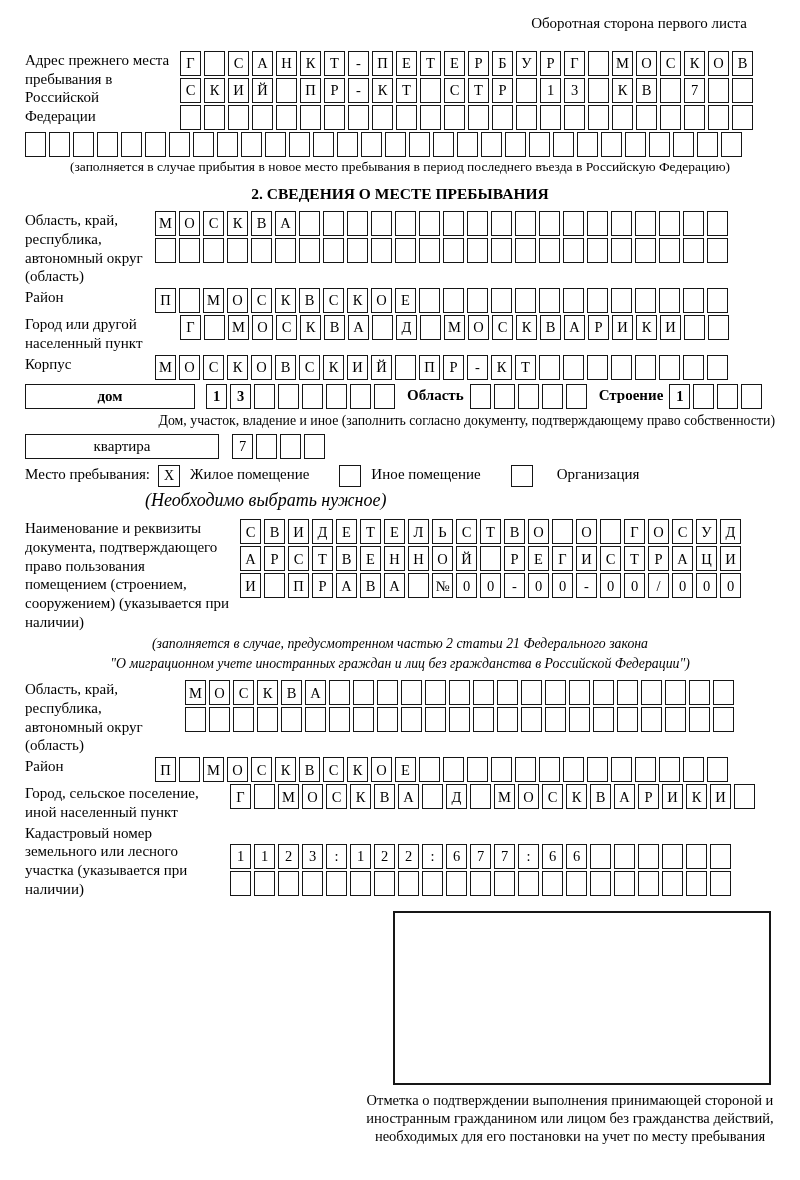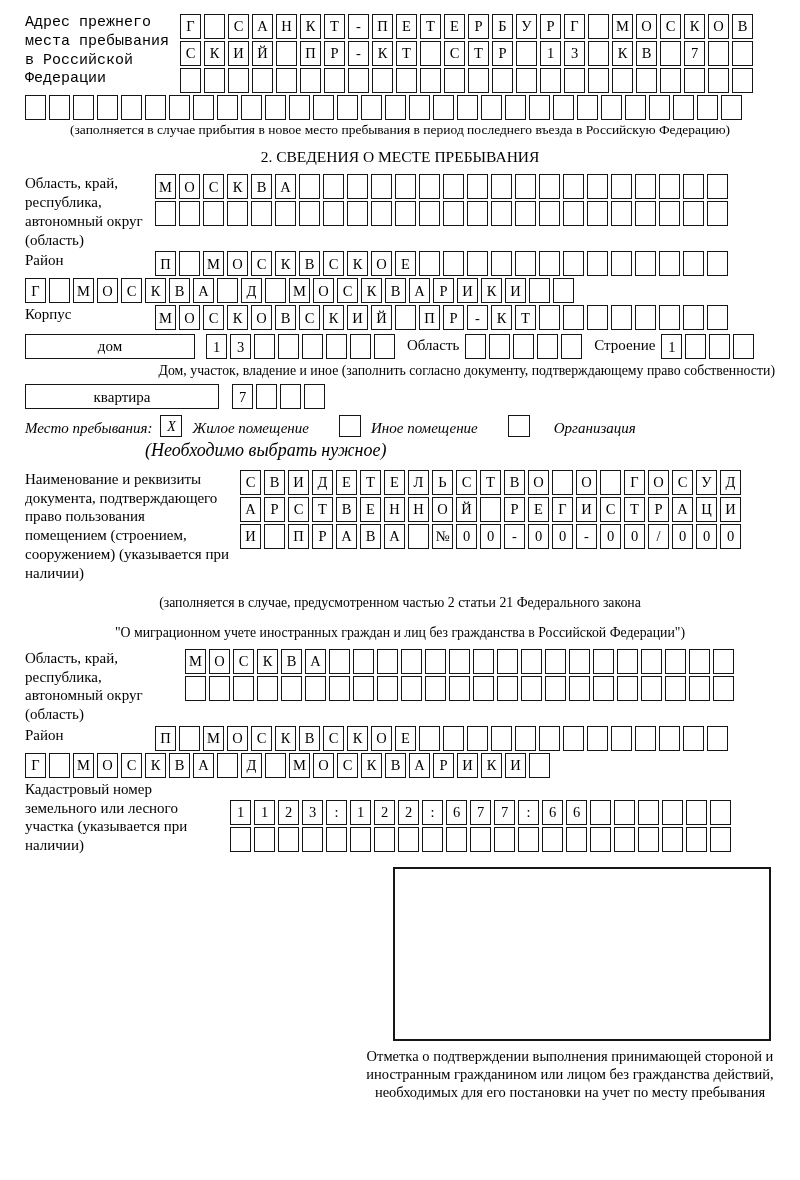--- a/index.html
+++ b/index.html
@@ -2,51 +2,52 @@
 <html><head>
 <meta charset="utf-8">
 <style>
   html,body{margin:0;padding:0;background:#fff;}
   body{width:800px;height:1180px;overflow:hidden;color:#000;
        font-family:"Liberation Serif","DejaVu Serif",serif;font-size:15px;line-height:1.25;}
   .page{padding:14px 25px 0 25px;}
   .hdr{text-align:right;padding-right:28px;font-size:15px;margin-bottom:18px;}
   .frow{display:flex;align-items:flex-start;margin-bottom:2px;}
   .flabel{flex:none;padding-right:10px;}
-  .w145{width:145px;font-family:Liberation Mono, monospace;} .w120{width:120px;} .w150{width:150px;} .w200{width:205px;} .w195{width:195px;}
+  .w145{width:145px;} .w120{width:120px;} .w150{width:150px;} .w200{width:205px;} .w195{width:195px;}
   .cellcol{display:flex;flex-direction:column;gap:2px;}
   .cells{display:flex;gap:3px;flex:none;}
   .cell{flex:none;width:19px;height:23px;border:1.5px solid #161616;
         display:flex;align-items:center;justify-content:center;
         font-size:14.5px;background:#fff;}
   .fullrow{margin:2px 0 2px 0;}
   .note{font-size:13.5px;text-align:center;margin:2px 0 6px 0;}
   .note-left{font-size:13.8px;text-align:right;margin:3px 0 5px 8px;}
-  .sec-title{font-weight:normal;text-align:center;font-size:15.5px;margin:8px 0 8px 0;}
+  .sec-title{font-weight:bold;text-align:center;font-size:15.5px;margin:8px 0 8px 0;}
   .fieldbox{flex:none;height:23px;border:1.5px solid #161616;display:flex;
             align-items:center;justify-content:center;font-size:15px;}
   .fb-dom{width:168px;margin-right:11px;}
   .fb-kv{width:192px;margin-right:13px;}
   .inline-label{flex:none;padding:2px 6px 0 12px;font-size:15px;}
-  .stay-row{display:flex;align-items:flex-end;margin:6px 0 2px 0;font-style:italic;}
+  .stay-row{display:flex;align-items:flex-start;margin:6px 0 2px 0;}
   .cb{flex:none;width:20px;height:20px;border:1.5px solid #161616;display:flex;
       align-items:center;justify-content:center;font-size:14px;margin:0 10px 0 8px;}
   .opt{padding-right:22px;}
   .stay-note{font-size:18px;margin:0 0 8px 120px;font-style:italic;}
   .mt20{margin-top:20px;}
   .actual-title{font-weight:bold;text-align:center;font-size:15.5px;margin:14px 0 6px 0;}
-  .actual-note{font-size:13.8px;text-align:center;margin:12px;}
+  .actual-note{font-size:13.8px;text-align:center;margin:3px;font-style:italic;}
   .stampbox{width:374px;height:170px;border:2px solid #161616;margin:12px 5px 6px 368px;}
   .caption{width:430px;margin-left:330px;text-align:center;font-size:14.5px;}
 </style>
 </head>
 <body>
 
 <div class="page">
 
+  <div class="hdr">Оборотная сторона первого листа</div>
 
   <div class="frow">
     <div class="flabel w145">Адрес прежнего места пребывания в Российской Федерации</div>
     <div class="cellcol">
       <div class="cells">
           <span class="cell">Г</span>
           <span class="cell"></span>
           <span class="cell">С</span>
           <span class="cell">А</span>
           <span class="cell">Н</span>
@@ -242,20 +243,21 @@
         <span class="cell"></span>
         <span class="cell"></span>
         <span class="cell"></span>
         <span class="cell"></span>
         <span class="cell"></span>
         <span class="cell"></span>
       </div>
   </div>
 
   <div class="frow">
+    <div class="flabel w145">Город или другой населенный пункт</div>
     <div class="cells">
         <span class="cell">Г</span>
         <span class="cell"></span>
         <span class="cell">М</span>
         <span class="cell">О</span>
         <span class="cell">С</span>
         <span class="cell">К</span>
         <span class="cell">В</span>
         <span class="cell">А</span>
         <span class="cell"></span>
@@ -299,21 +301,21 @@
         <span class="cell"></span>
         <span class="cell"></span>
         <span class="cell"></span>
         <span class="cell"></span>
         <span class="cell"></span>
         <span class="cell"></span>
         <span class="cell"></span>
       </div>
   </div>
 
-  <div class="frow" style="margin-top:4px;">
+  <div class="frow" style="margin-top:4px;font-weight:bold;">
     <div class="fieldbox fb-dom">дом</div>
     <div class="cells">
         <span class="cell">1</span>
         <span class="cell">3</span>
         <span class="cell"></span>
         <span class="cell"></span>
         <span class="cell"></span>
         <span class="cell"></span>
         <span class="cell"></span>
         <span class="cell"></span>
@@ -515,20 +517,21 @@
         <span class="cell"></span>
         <span class="cell"></span>
         <span class="cell"></span>
         <span class="cell"></span>
         <span class="cell"></span>
         <span class="cell"></span>
       </div>
   </div>
 
   <div class="frow">
+    <div class="flabel w195">Город, сельское поселение, иной населенный пункт</div>
     <div class="cells">
         <span class="cell">Г</span>
         <span class="cell"></span>
         <span class="cell">М</span>
         <span class="cell">О</span>
         <span class="cell">С</span>
         <span class="cell">К</span>
         <span class="cell">В</span>
         <span class="cell">А</span>
         <span class="cell"></span>

